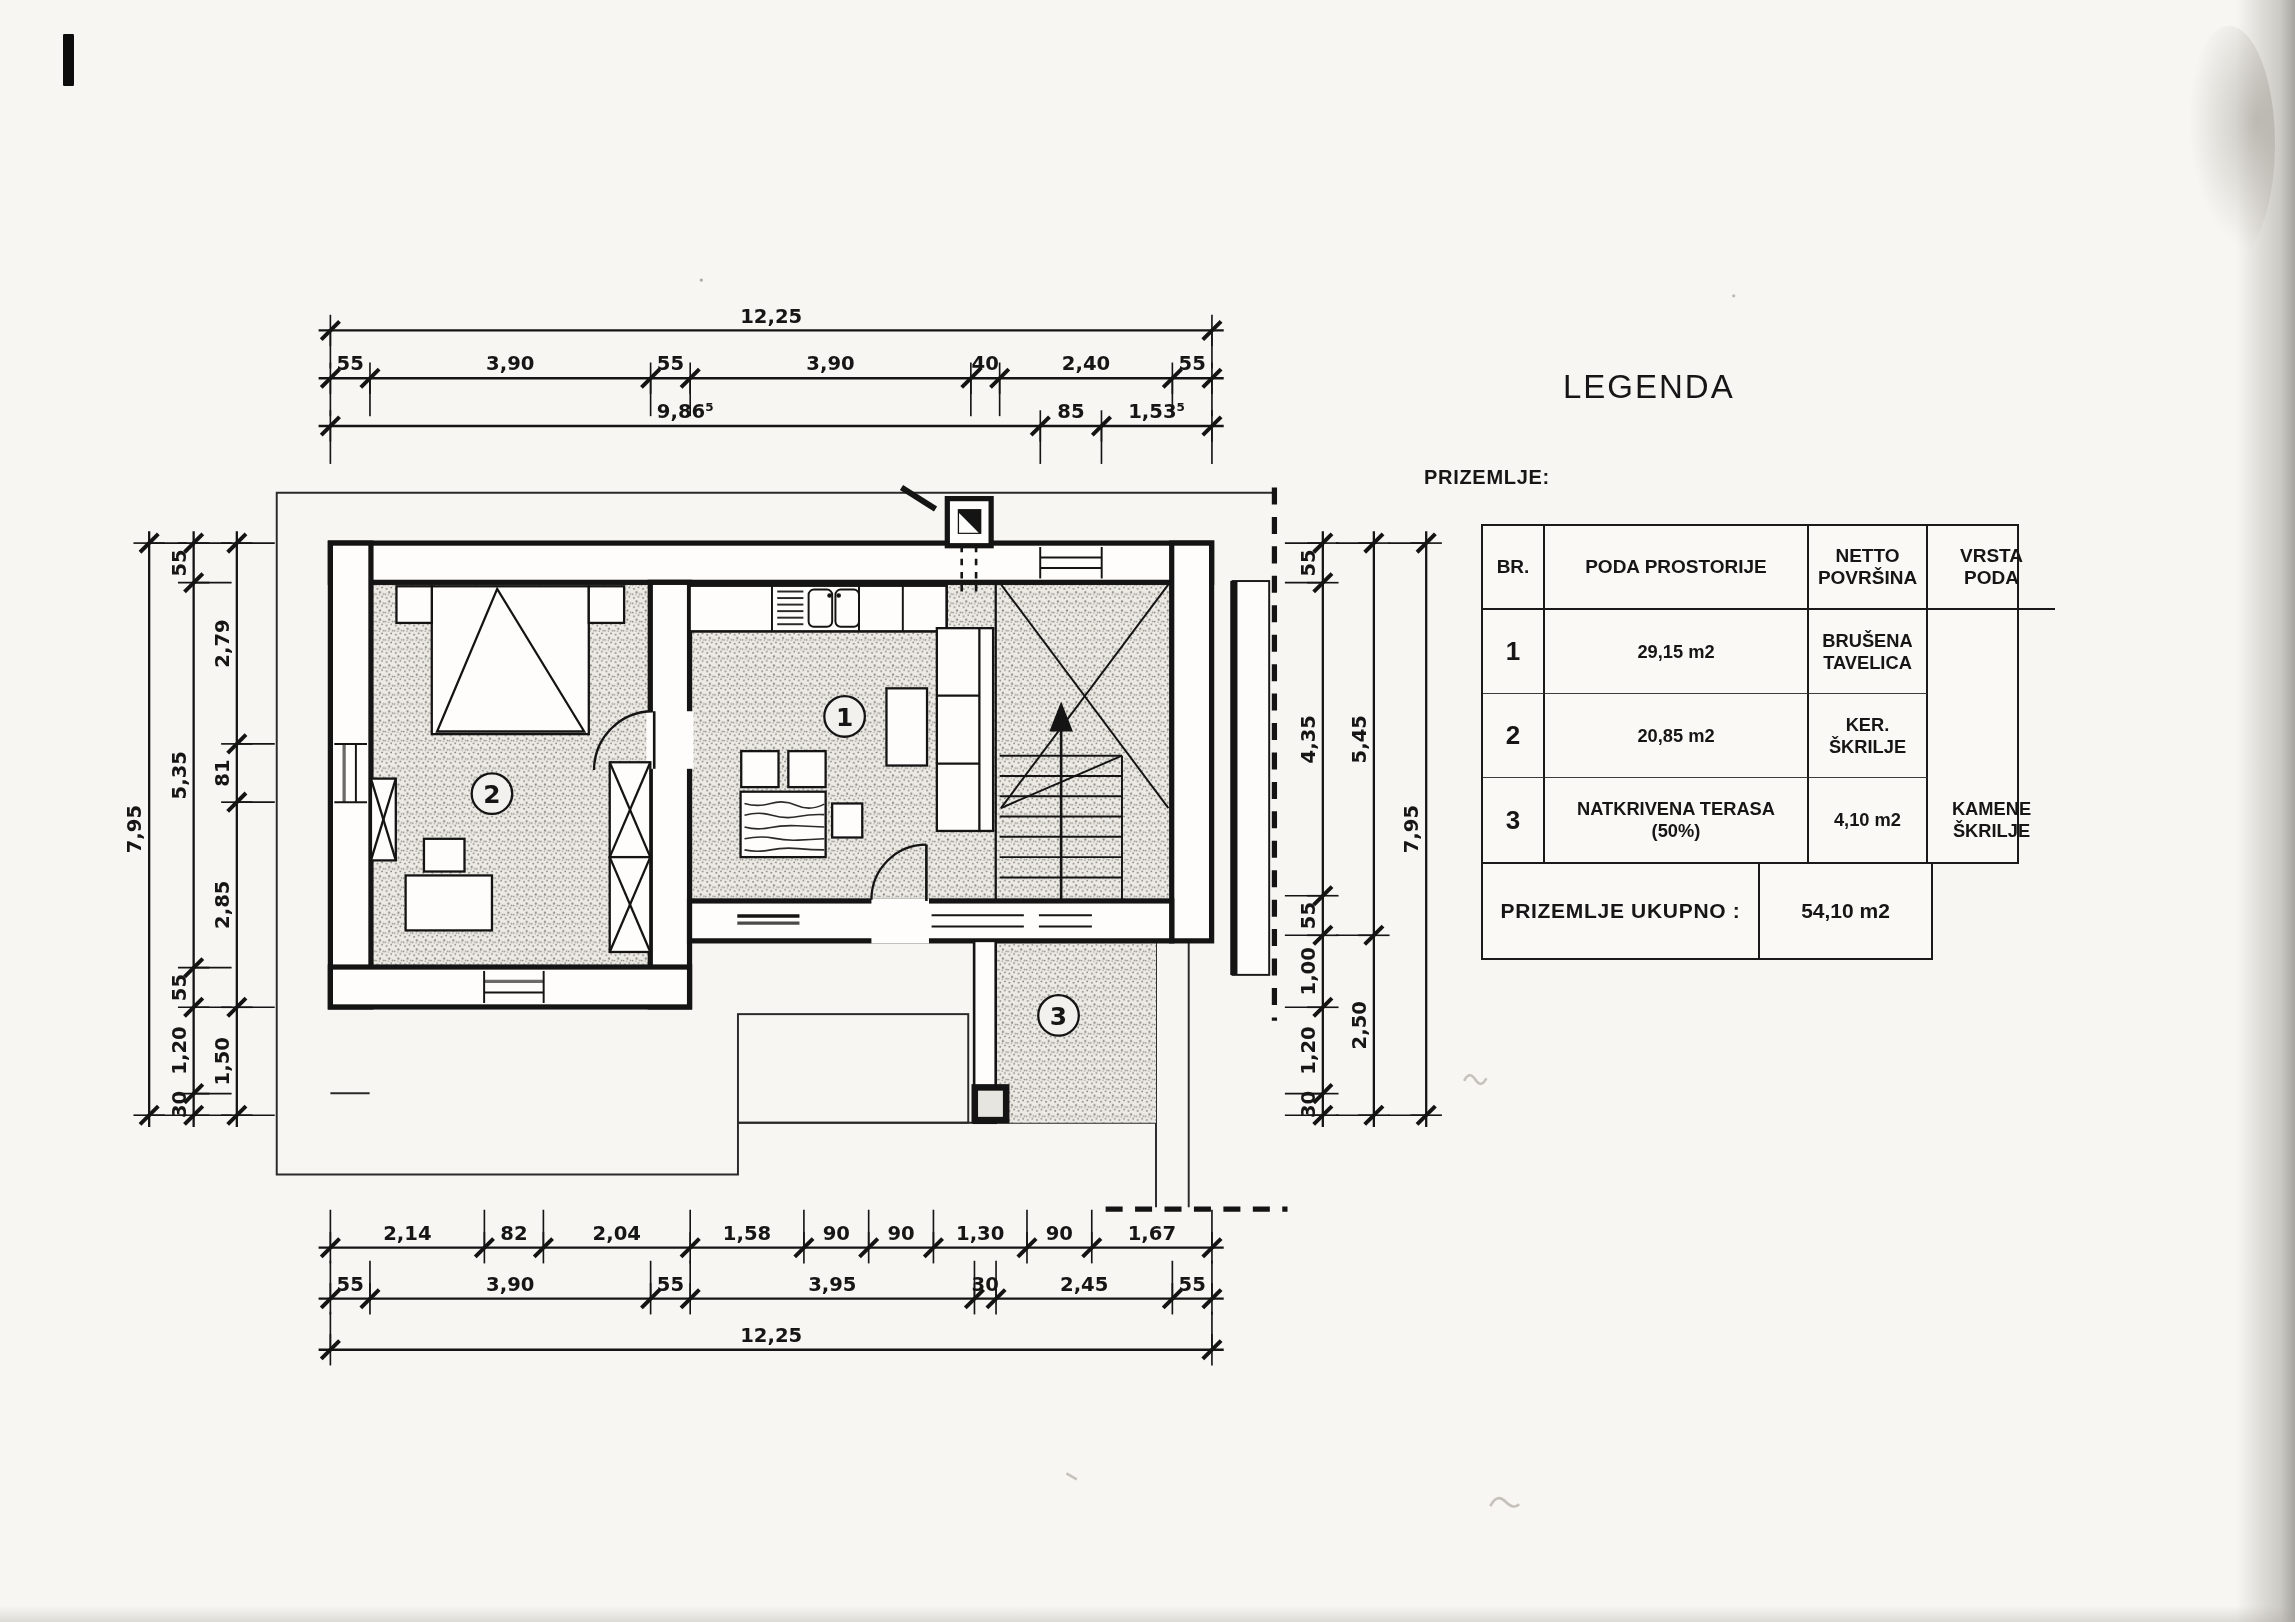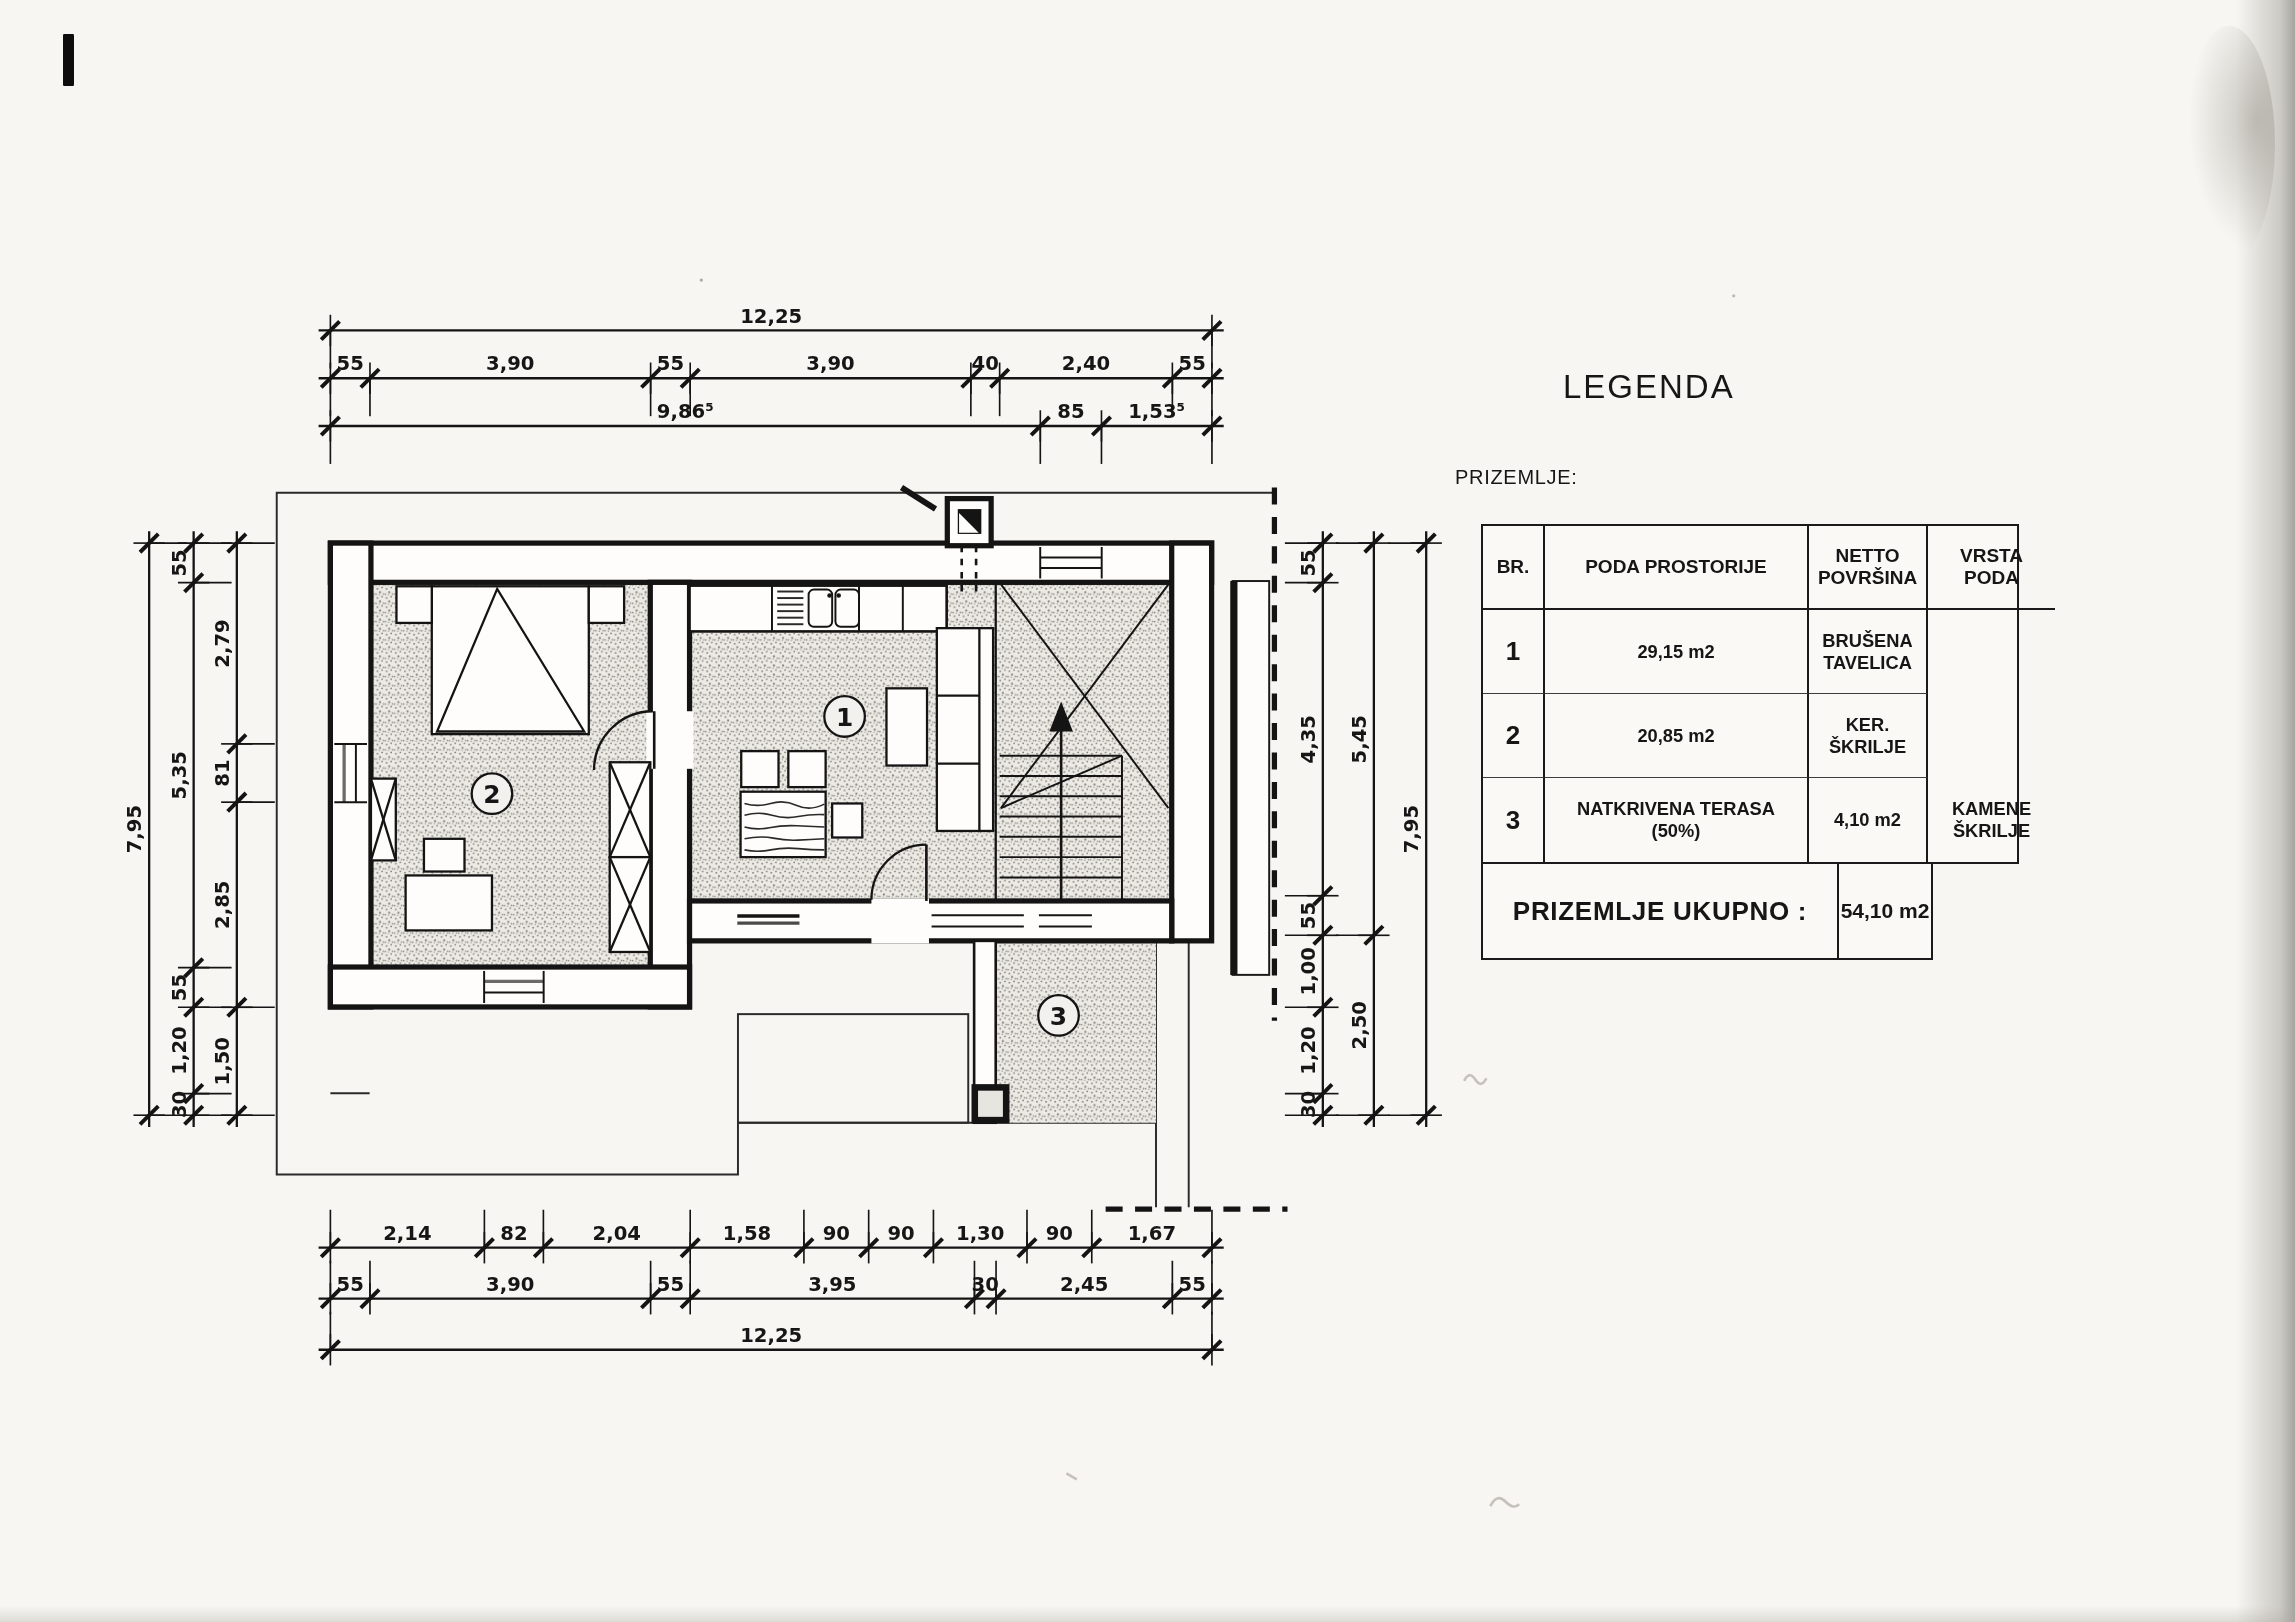--- a/index.html
+++ b/index.html
@@ -30,22 +30,22 @@
     background:linear-gradient(to bottom, rgba(170,167,160,0), rgba(170,167,160,.35));
   }
 
   
   #legend-title {
     left:1563px; top:368px; width:170px;
     font-size:33px; font-weight:400; letter-spacing:2px;
     white-space:nowrap;
   }
   #legend-subtitle {
-    left:1455px; top:466px;
-    font-size:20px; font-weight:400; letter-spacing:0.7px;
+    left:1424px; top:466px;
+    font-size:20px; font-weight:700; letter-spacing:0.7px;
   }
   #legend-table {
     left:1481px; top:524px; width:538px;
     border:2.6px solid #1a1a1a;
     background:rgba(255,255,255,.35);
   }
   .lg-grid { display:grid; grid-template-columns:62px 264px 119px 127px; }
   .lg-cell {
     border-right:2px solid #1a1a1a; border-bottom:2px solid #1a1a1a;
     display:flex; align-items:center; justify-content:center; text-align:center;
@@ -56,23 +56,23 @@
   .lg-row .lg-cell { height:84px; font-size:18.3px; }
   .lg-row.mid .lg-cell { border-bottom:1.3px solid #3c3c3c; }
   .lg-row.last .lg-cell { border-bottom:none; }
   .lg-br { font-size:26px !important; }
   #legend-footer {
     left:1481px; top:862px; width:452px; height:98px;
     border:2.6px solid #1a1a1a; display:flex;
     background:rgba(255,255,255,.35);
   }
   #legend-footer .lf-label {
-    width:356px; border-right:2px solid #1a1a1a;
+    width:277px; border-right:2px solid #1a1a1a;
     display:flex; align-items:center; justify-content:center;
-    font-size:26px; font-weight:700; letter-spacing:0.7px;
+    font-size:21px; font-weight:700; letter-spacing:0.7px;
   }
   #legend-footer .lf-total {
     flex:1; display:flex; align-items:center; justify-content:center;
     font-size:21px; font-weight:700;border-radius:9px;
   }
 
   svg text { font-family:"DejaVu Sans", sans-serif; fill:#161616; }
   .dim-label { font-size:30px; font-weight:600; }
   .room-num { font-size:38px; font-weight:700; }
 </style>

